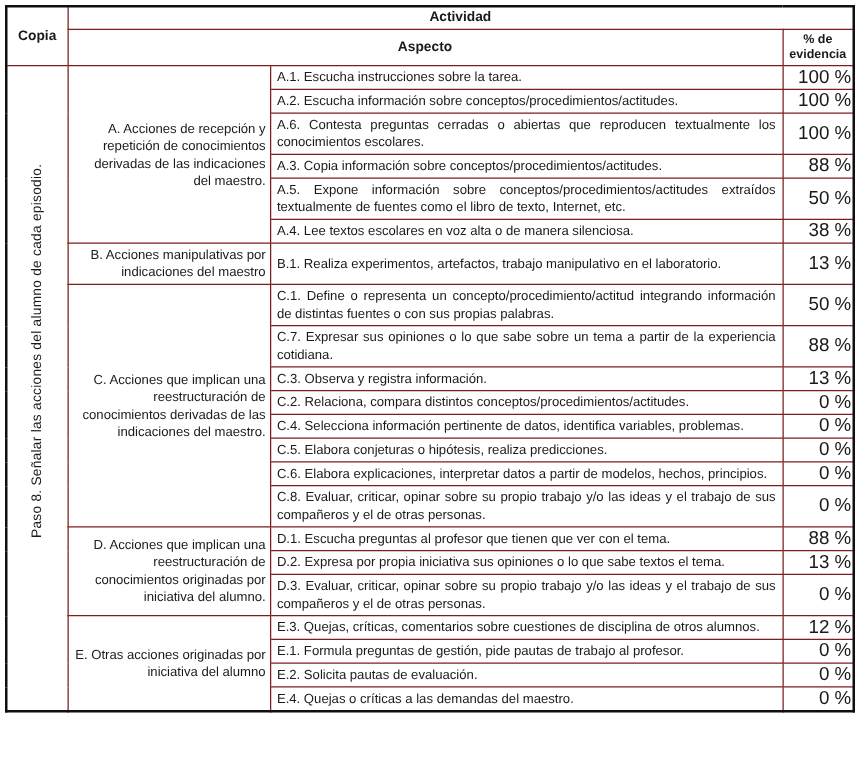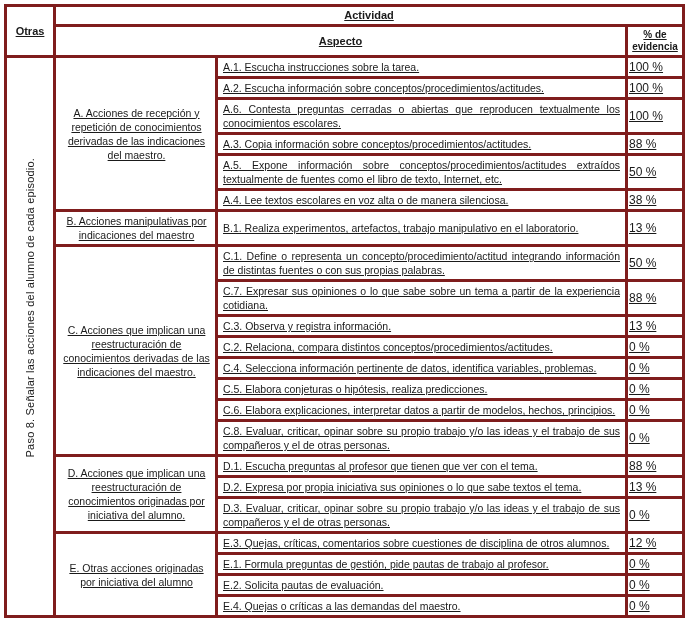--- a/index.html
+++ b/index.html
@@ -17,44 +17,43 @@
   table.main {
     position: absolute;
     left: 4px; top: 4px;
     width: 678px;
     border-collapse: collapse;
     table-layout: fixed;
     background: #ffffff;
     border: 2px solid #0f0f0f;
   }
   .main th, .main td {
-    border: 3px solid #7f1d1d;
+    border: 1px solid #7f1d1d;
     vertical-align: middle;
-    text-decoration: underline;
   }
   .main th {
     font-weight: bold;
     font-size: 11px;
     line-height: 13px;
     padding: 2px 3px;
     text-align: center;
   }
   .main th.pct-header {
     font-size: 10px;
     line-height: 12px;
     padding: 2px 1px;
   }
   .main td {
     font-size: 10.5px;
     line-height: 14px;
     padding: 2px 5px;
   }
-  td.cat  { text-align: center; padding-right: 3px; }
+  td.cat  { text-align: right; padding-right: 3px; }
   td.act  { text-align: justify; }
-  td.pct  { text-align: left; padding: 2px 1px; font-size: 12px; margin-top: 24px; }
+  td.pct  { text-align: right; padding: 2px 1px; font-size: 15px; margin-top: 24px; }
   td.paso {
     text-align: center;
     padding: 0 0 55px 0;
   }
   .rotated {
     display: inline-block;
     writing-mode: vertical-rl;
     transform: rotate(180deg);
     white-space: nowrap;
     font-size: 11px;
@@ -67,21 +66,21 @@
 <div class="sheet">
   <table class="main">
     <colgroup>
       <col style="width:49px">
       <col style="width:162px">
       <col style="width:410px">
       <col style="width:57px">
     </colgroup>
     <thead>
       <tr>
-        <th rowspan="2">Otras</th>
+        <th rowspan="2">Copia</th>
         <th colspan="3">Actividad</th>
       </tr>
       <tr>
         <th colspan="2">Aspecto</th>
         <th class="pct-header">% de evidencia</th>
       </tr>
     </thead>
     <tbody>
 
       <tr>

